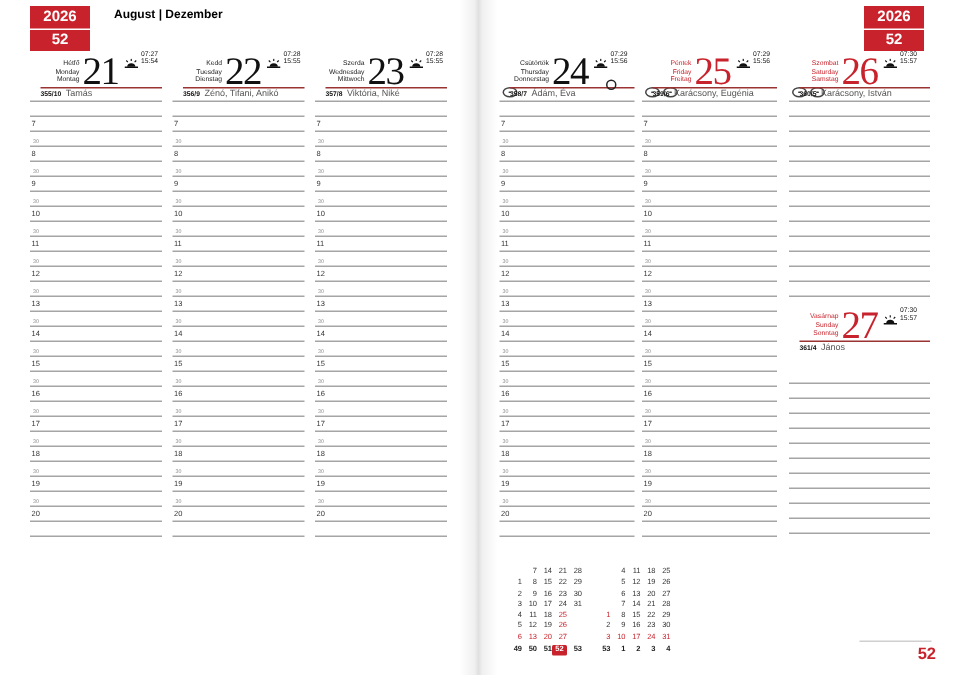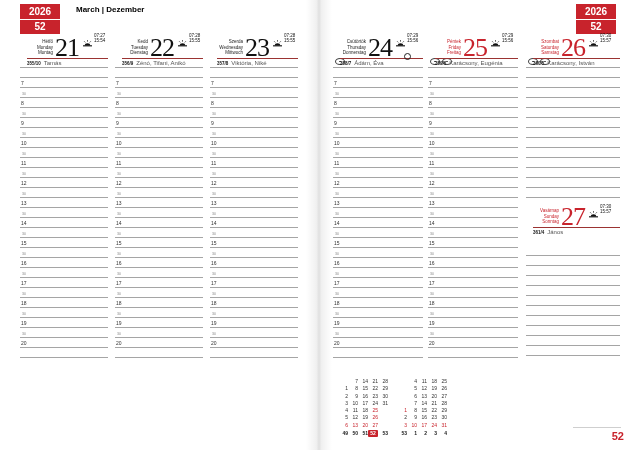--- a/index.html
+++ b/index.html
@@ -53,21 +53,21 @@
 
 <div class="sheet">
   <div class="gutter"></div>
 
   <div class="wkbox" style="left:20px;top:4px;">
     <div class="y">2026</div>
     <div class="w">52</div>
   </div>
 
   <div class="titleblk">
-    <div class="s">March | Dezember</div>
+    <div class="s">August | Dezember</div>
   </div>
 
   <div class="wkbox" style="left:576px;top:4px;">
     <div class="y">2026</div>
     <div class="w">52</div>
   </div>
 
   <div id="columns">
       <div class="daycol" style="left: 20px; width: 88px;">
         <div class="dheadwrap">

